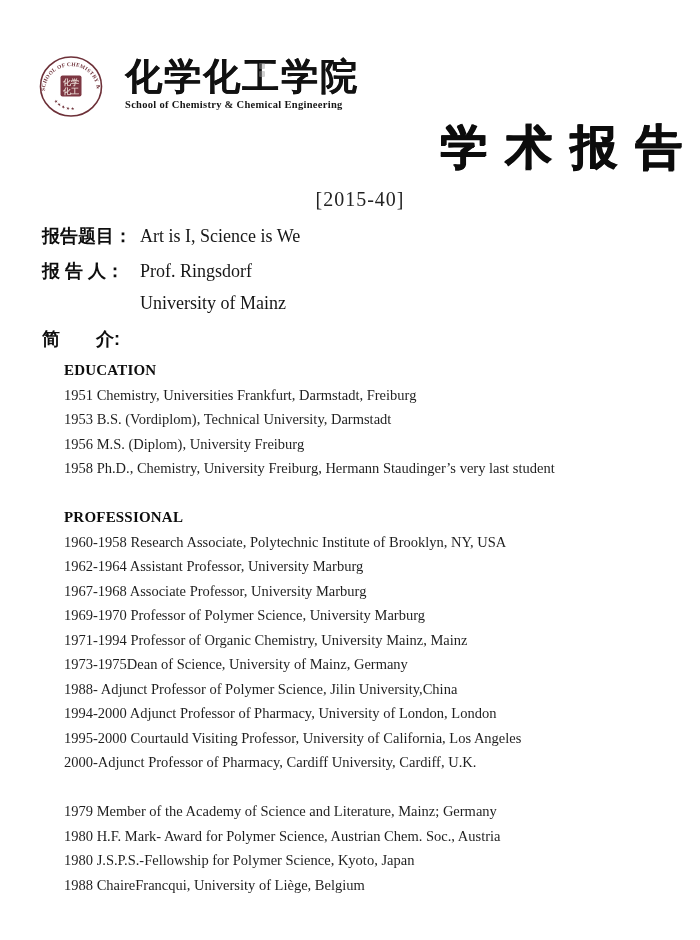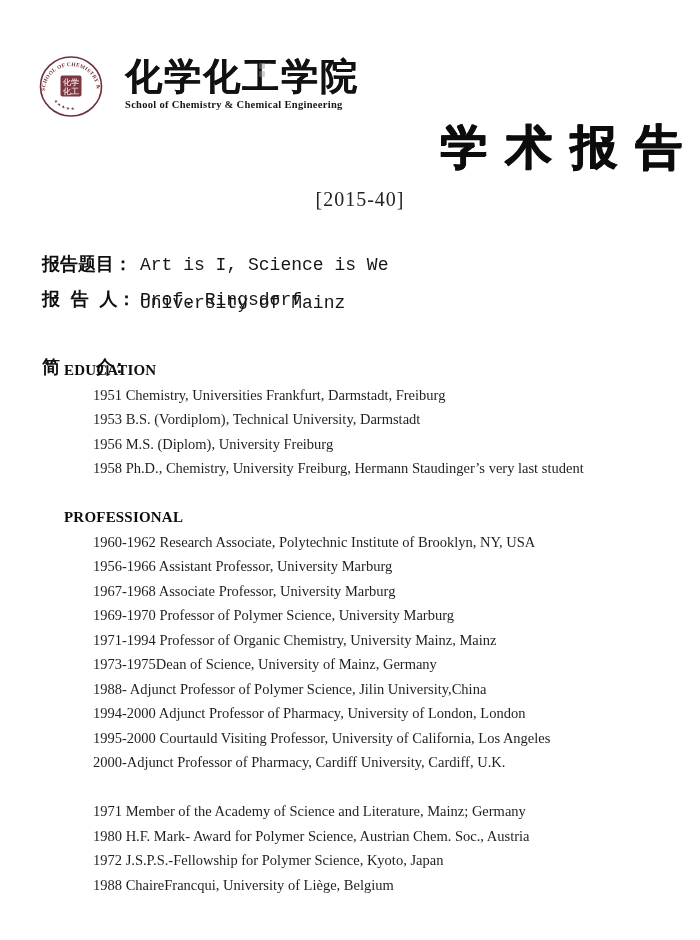--- a/index.html
+++ b/index.html
@@ -44,41 +44,40 @@
   }
   .issue{
     position:absolute;top:188px;left:10px;width:700px;
     text-align:center;font-size:20px;letter-spacing:1px;color:#222;
   }
 
   
   .meta-row{position:absolute;left:42px;white-space:nowrap;}
   .meta-label{
     display:inline-block;width:98px;
-    font-family:Liberation Mono, monospace;
+    font-family:Liberation Sans, sans-serif;
     font-weight:700;font-size:18px;color:#0e0e0e;
     vertical-align:baseline;
-    margin-top:28px;
   }
-  .meta-value{font-size:18px;color:#161616;font-family:Liberation Mono, monospace;}
+  .meta-value{font-size:18px;color:#161616;}
   .row-topic{top:224px;}
   .row-speaker{top:259px;}
   .row-affiliation{top:293px;left:140px;}
   .row-intro{top:327px;}
 
   
   .sections{
     position:absolute;left:64px;top:358px;width:600px;
     font-size:14.5px;line-height:24.5px;color:#1f1f1f;
   }
   .sec-heading{
     font-weight:700;font-size:15px;letter-spacing:0.2px;color:#0d0d0d;
     white-space:nowrap;
   }
-  .sec-item{white-space:nowrap;margin-left:29px;}
+  .sec-item{white-space:nowrap;}
   .sec-gap{height:24.5px;}
 </style>
 </head>
 <body>
 
 <div class="page">
 
   <div class="logo-row">
     <svg class="seal-svg" viewBox="0 0 66 64" aria-hidden="true">
       <defs>
@@ -127,32 +126,32 @@
 
     <div class="sec-heading">EDUCATION</div>
     <div class="sec-item">1951 Chemistry, Universities Frankfurt, Darmstadt, Freiburg</div>
     <div class="sec-item">1953 B.S. (Vordiplom), Technical University, Darmstadt</div>
     <div class="sec-item">1956 M.S. (Diplom), University Freiburg</div>
     <div class="sec-item">1958 Ph.D., Chemistry, University Freiburg, Hermann Staudinger’s very last student</div>
 
     <div class="sec-gap"></div>
 
     <div class="sec-heading">PROFESSIONAL</div>
-    <div class="sec-item">1960-1962 Research Associate, Polytechnic Institute of Brooklyn, NY, USA</div>
-    <div class="sec-item">1956-1966 Assistant Professor, University Marburg</div>
+    <div class="sec-item">1960-1958 Research Associate, Polytechnic Institute of Brooklyn, NY, USA</div>
+    <div class="sec-item">1962-1964 Assistant Professor, University Marburg</div>
     <div class="sec-item">1967-1968 Associate Professor, University Marburg</div>
     <div class="sec-item">1969-1970 Professor of Polymer Science, University Marburg</div>
     <div class="sec-item">1971-1994 Professor of Organic Chemistry, University Mainz, Mainz</div>
     <div class="sec-item">1973-1975Dean of Science, University of Mainz, Germany</div>
     <div class="sec-item">1988- Adjunct Professor of Polymer Science, Jilin University,China</div>
     <div class="sec-item">1994-2000 Adjunct Professor of Pharmacy, University of London, London</div>
     <div class="sec-item">1995-2000 Courtauld Visiting Professor, University of California, Los Angeles</div>
     <div class="sec-item">2000-Adjunct Professor of Pharmacy, Cardiff University, Cardiff, U.K.</div>
 
     <div class="sec-gap"></div>
 
-    <div class="sec-item">1971 Member of the Academy of Science and Literature, Mainz; Germany</div>
+    <div class="sec-item">1979 Member of the Academy of Science and Literature, Mainz; Germany</div>
     <div class="sec-item">1980 H.F. Mark- Award for Polymer Science, Austrian Chem. Soc., Austria</div>
-    <div class="sec-item">1972 J.S.P.S.-Fellowship for Polymer Science, Kyoto, Japan</div>
+    <div class="sec-item">1980 J.S.P.S.-Fellowship for Polymer Science, Kyoto, Japan</div>
     <div class="sec-item">1988 ChaireFrancqui, University of Liège, Belgium</div>
 
   </div>
 </div>
 
 </body></html>

